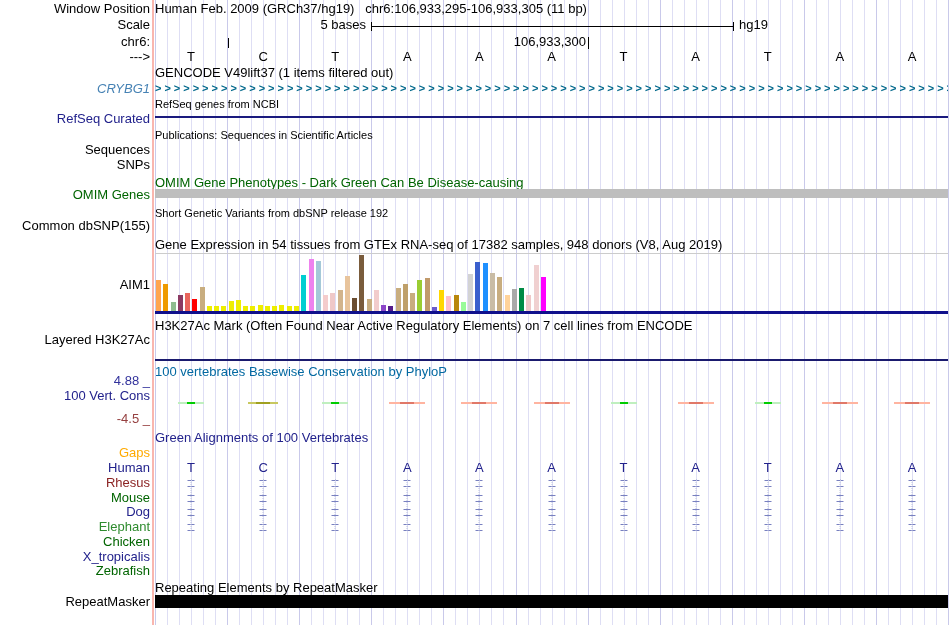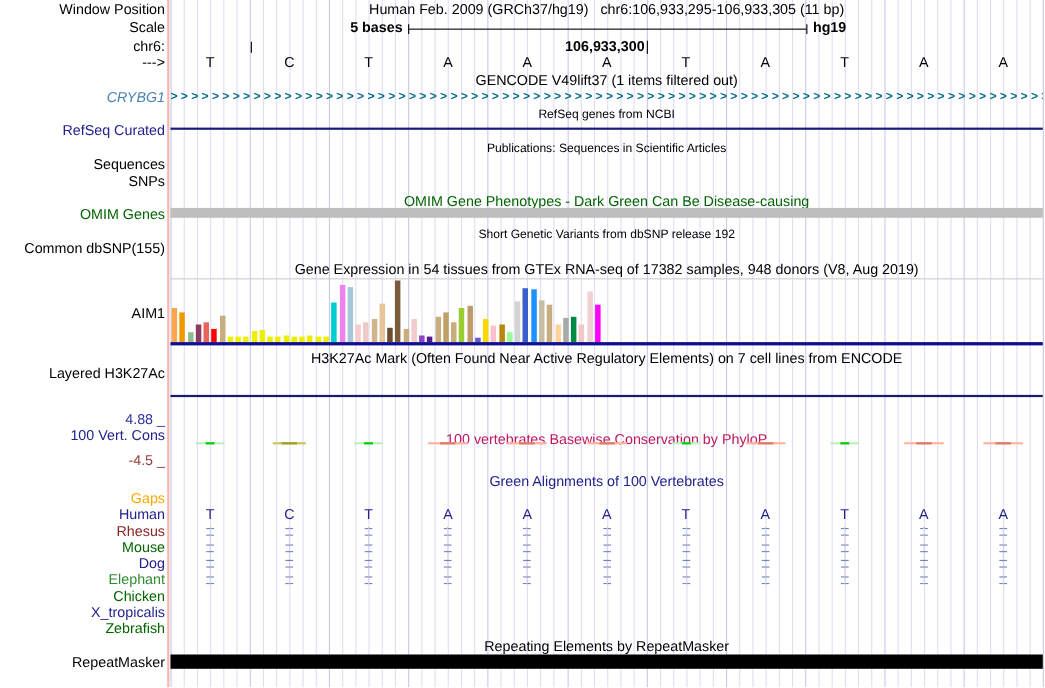--- a/index.html
+++ b/index.html
@@ -1,28 +1,28 @@
 <!DOCTYPE html>
 <html><head>
 <meta charset="utf-8">
 <style>
   html,body{margin:0;padding:0;background:#fff;}
   #browser{position:relative;width:950px;height:625px;background:#fff;overflow:hidden;
            font-family:"Liberation Sans",sans-serif;font-size:13px;color:#000;}
-  .abs{position:absolute;font-weight:bold;}
+  .abs{position:absolute;}
   .gl{position:absolute;top:0;height:625px;width:1px;background:#DEDEF4;}
   .gl.major{background:#C9C9EA;}
   #pink-line{position:absolute;left:152px;top:0;width:2px;height:625px;background:#F9B6AE;}
   .lbl{position:absolute;left:0;width:150px;text-align:right;line-height:13px;white-space:nowrap;}
-  .ctr{position:absolute;left:155px;width:793px;text-align:center;line-height:13px;white-space:nowrap;}
+  .ctr{position:absolute;left:155px;width:793px;line-height:13px;white-space:nowrap;}
   .small{font-size:11px;line-height:12px;}
   .c-navy{color:#22228C;}
   .c-steel{color:#4682B4;font-style:italic;}
   .c-green{color:#006400;}
-  .c-phylo{color:#be185d;margin-top:28px;}
+  .c-phylo{color:#0369a1;}
   .c-max{color:#32329C;}
   .c-min{color:#964040;}
   .hline{position:absolute;left:155px;width:793px;}
   .tick{position:absolute;width:1px;background:#000;}
   .base{position:absolute;transform:translateX(-50%);line-height:13px;}
   .bar{position:absolute;width:5px;}
   .mark{position:absolute;width:7px;height:5px;border-top:1px solid #7880C0;border-bottom:1px solid #7880C0;transform:translateX(-50%);}
   .chain{position:absolute;width:0;border-left:1px dotted #BCC2E0;transform:translateX(-50%);}
   .seg{position:absolute;height:2px;transform:translateX(-50%);}
   #arrow-row{position:absolute;left:155px;top:83px;width:793px;height:11px;overflow:hidden;

